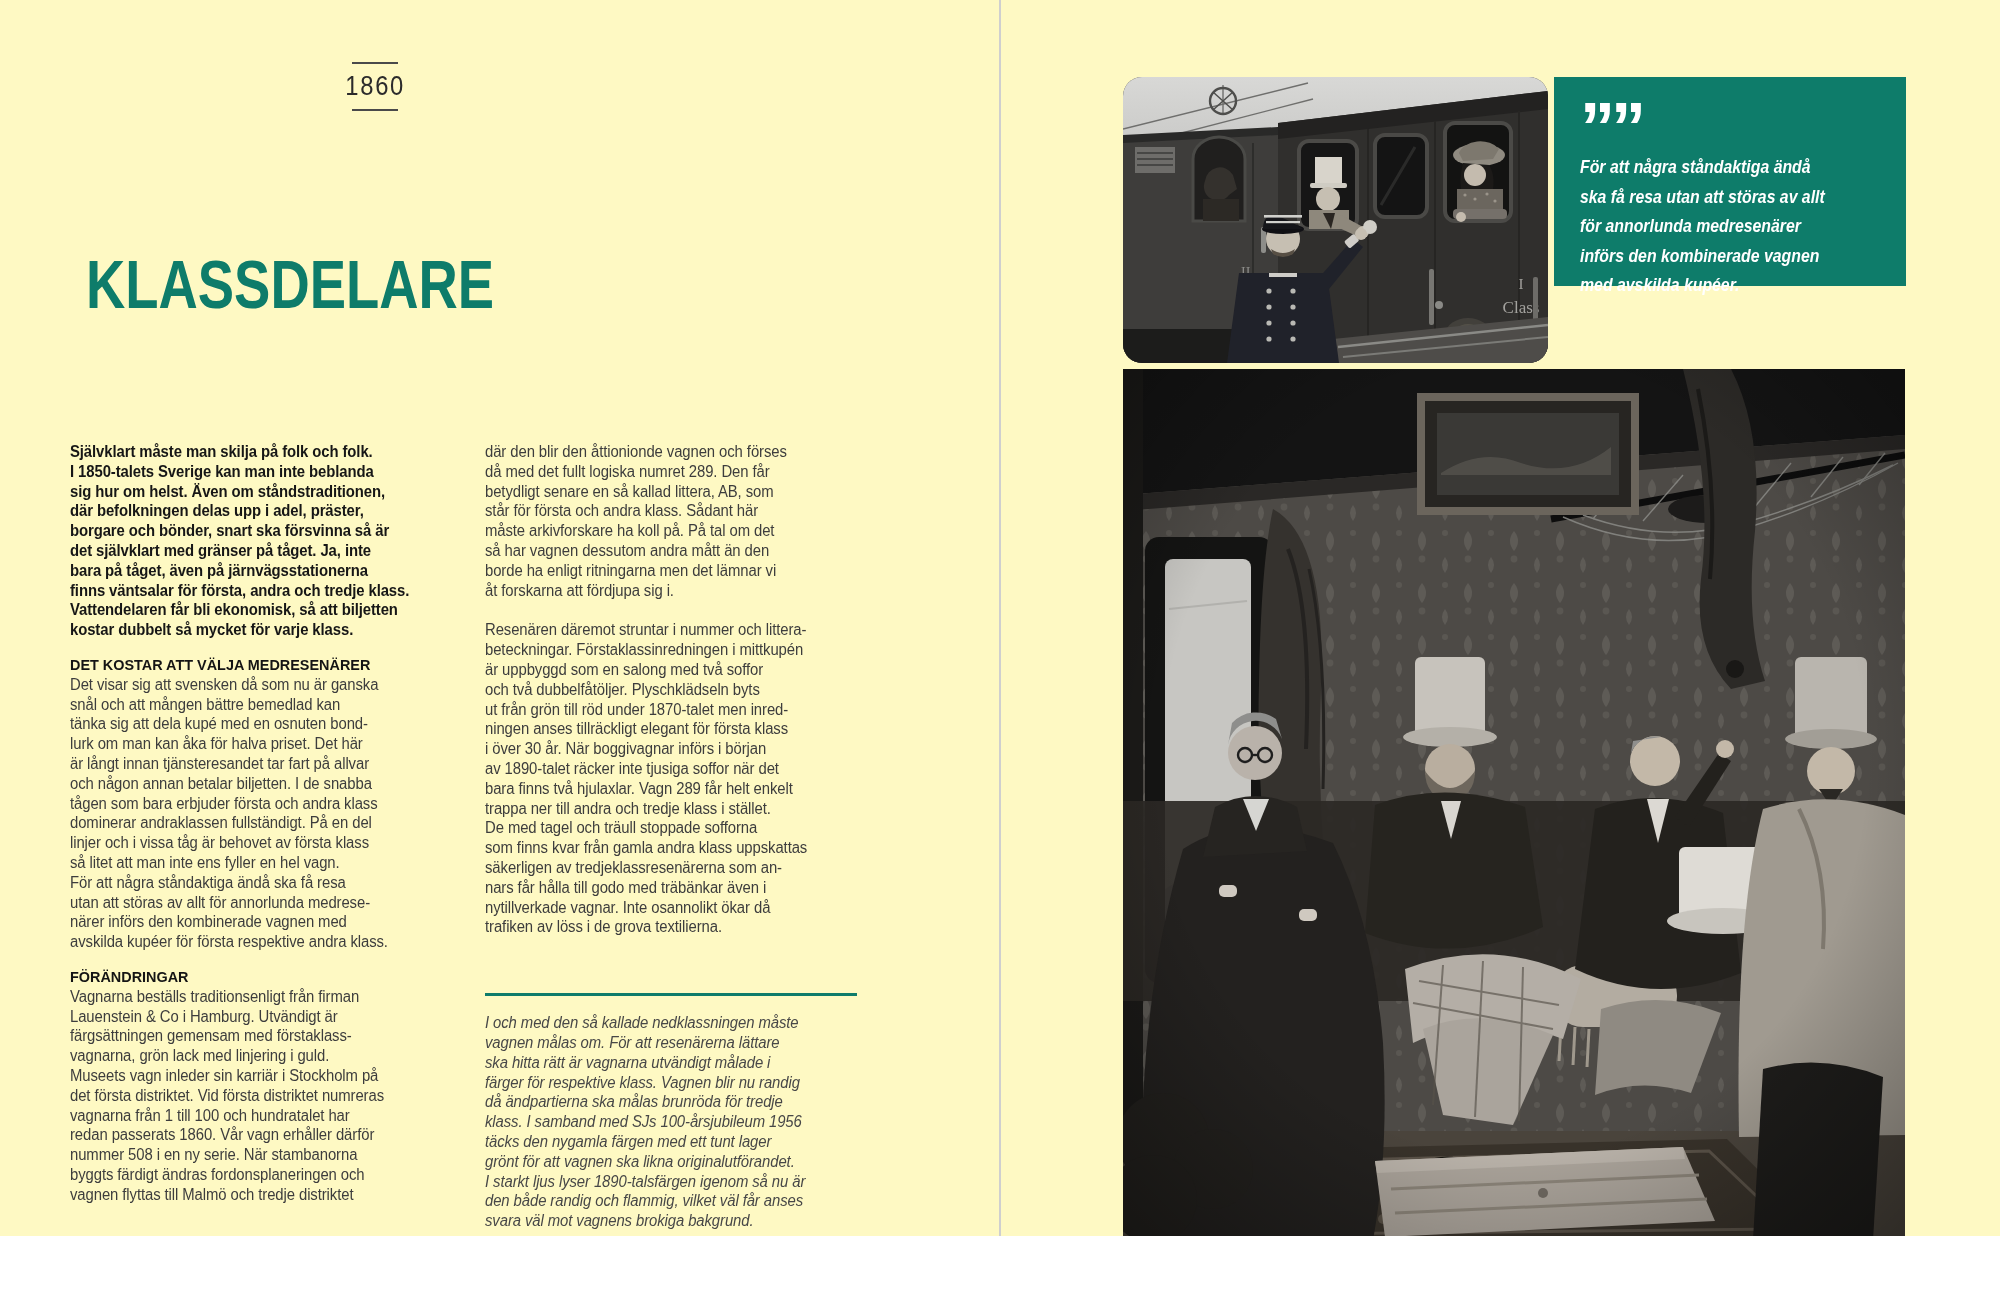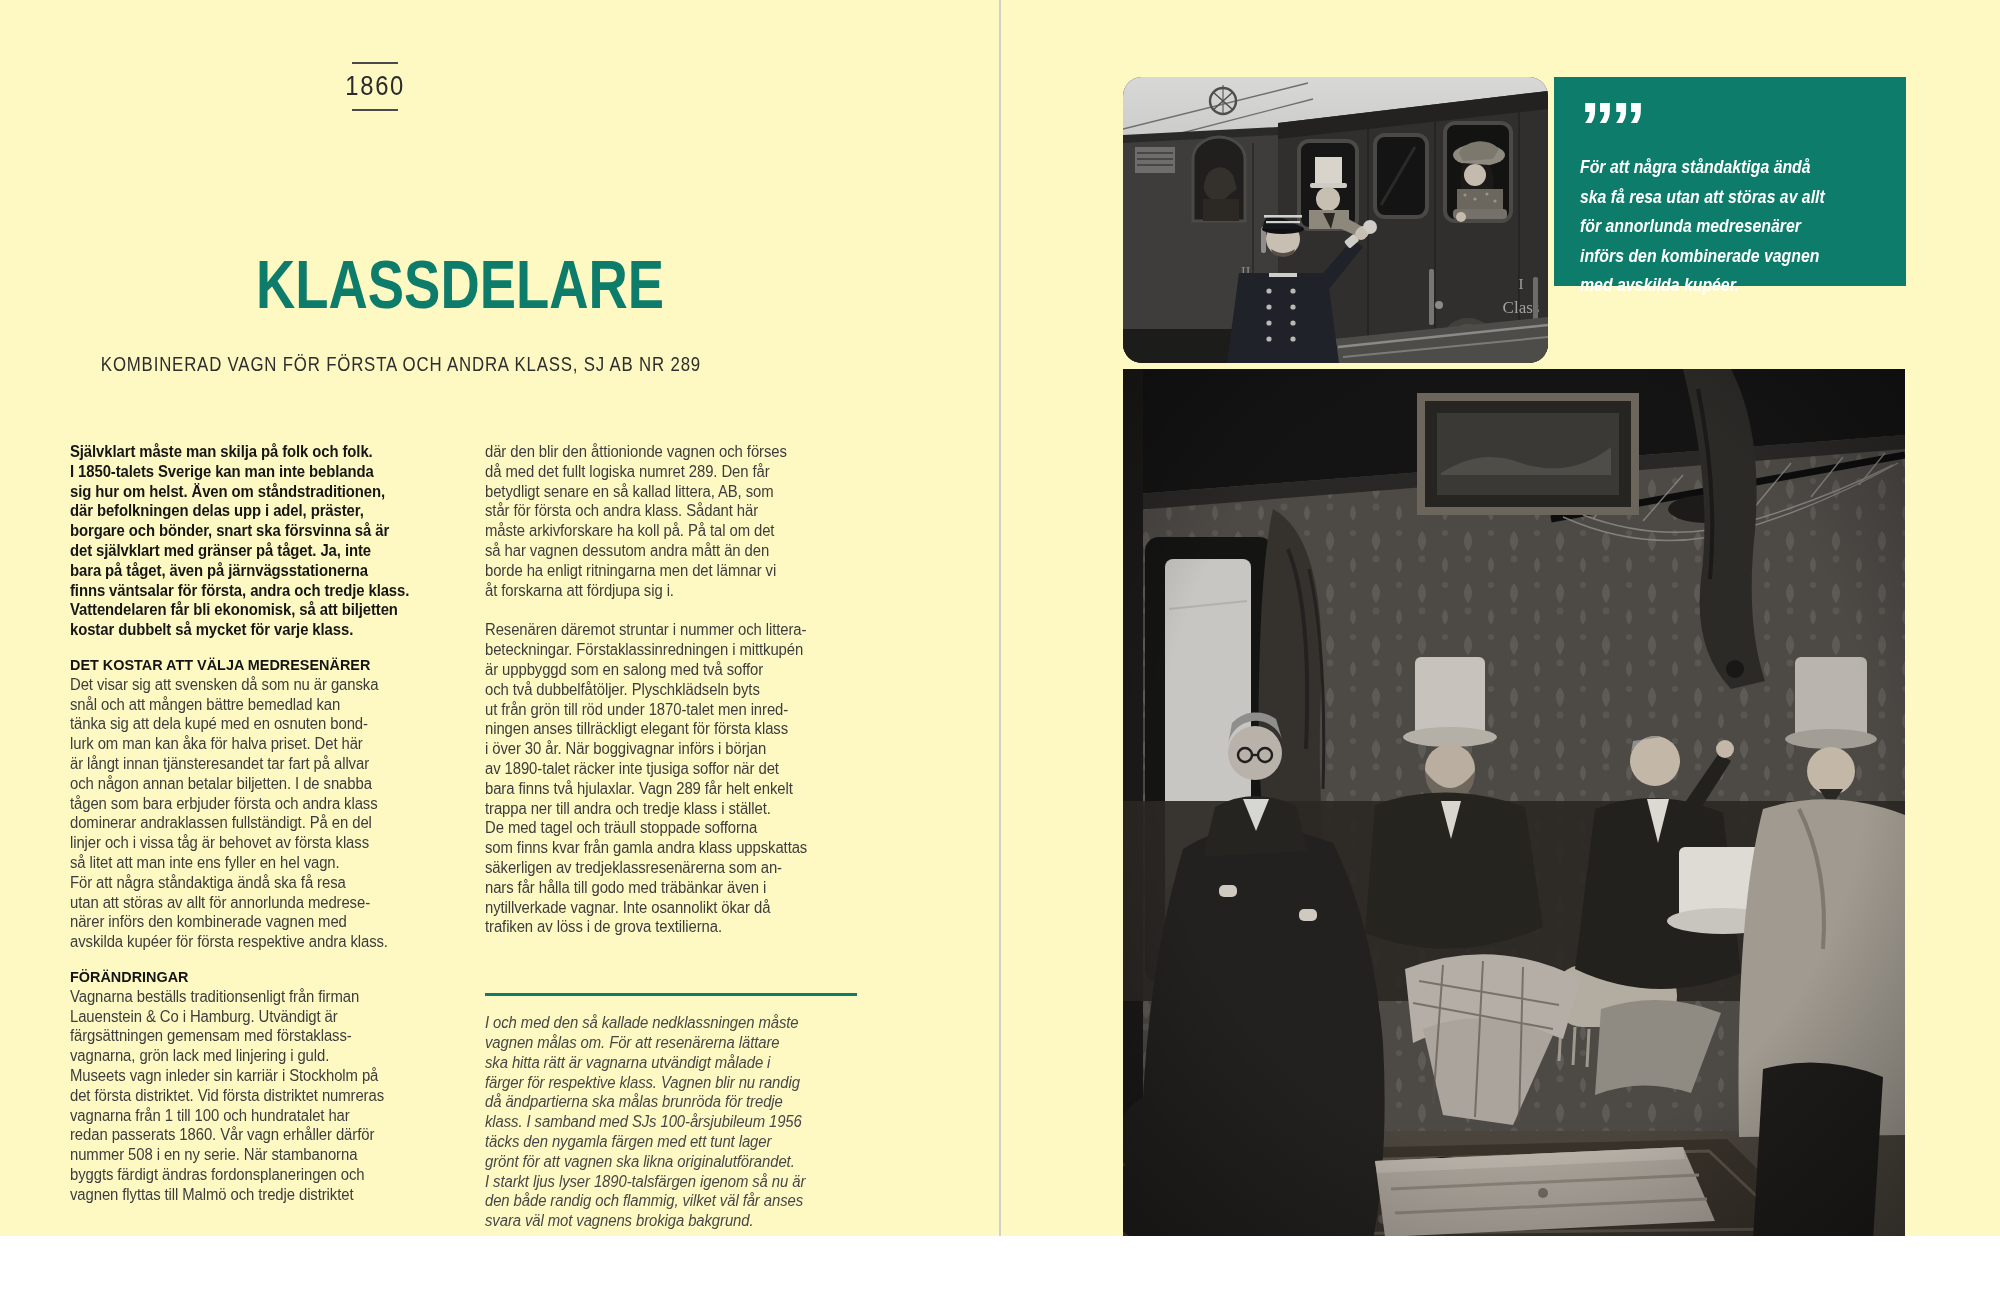--- a/index.html
+++ b/index.html
@@ -6,21 +6,21 @@
   html,body { width:2000px; height:1300px; background:#ffffff; font-family:"Liberation Sans", sans-serif; }
   #spread { position:relative; width:2000px; height:1236px; background:#fef9c3; overflow:hidden; }
 
   .fold { position:absolute; left:999px; top:0; width:2px; height:1300px; background:#cfcfcf; }
 
   
   .year-wrap { position:absolute; left:275px; top:62px; width:200px; text-align:center; }
   .year-rule { width:46px; height:2px; background:#4a4a4a; margin:0 auto; }
   .year-text { display:inline-block; font-size:28px; font-weight:400; color:#2b2b2b; letter-spacing:2px; line-height:1.6; transform:scaleX(0.85); }
 
-  .title-wrap { position:absolute; left:35px; top:245px; width:680px; text-align:right; }
+  .title-wrap { position:absolute; left:35px; top:245px; width:680px; text-align:left; }
   .title-text { display:inline-block; font-size:68px; font-weight:700; color:#0E7C6A; letter-spacing:0px; transform:scaleX(0.80); transform-origin:center; white-space:nowrap; }
 
   .subtitle-wrap { position:absolute; left:35px; top:352px; width:680px; text-align:center; }
   .subtitle-text { display:inline-block; font-size:20.5px; font-weight:400; color:#2e2e2e; letter-spacing:1px; transform:scaleX(0.82); transform-origin:center; white-space:nowrap; }
 
   
   .col { position:absolute; top:442px; width:400px; transform:scaleX(0.93); transform-origin:0 0; }
   .col1 { left:70px; }
   .col2 { left:485px; }
   .lines { white-space:pre; font-size:16px; line-height:19.8px; color:#3d3d3d; letter-spacing:-0.1px; }
@@ -55,23 +55,20 @@
   <div class="year-wrap">
     <div class="year-rule"></div>
     <div class="year-text">1860</div>
     <div class="year-rule"></div>
   </div>
 
   <div class="title-wrap">
     <span class="title-text">KLASSDELARE</span>
   </div>
 
-  <div class="subtitle-wrap">
-    <span class="subtitle-text">KOMBINERAD VAGN FÖR FÖRSTA OCH ANDRA KLASS, SJ AB NR 289</span>
-  </div>
 
   <div class="col col1">
     <div class="lines bold">Självklart måste man skilja på folk och folk.
 I 1850-talets Sverige kan man inte beblanda
 sig hur om helst. Även om ståndstraditionen,
 där befolkningen delas upp i adel, präster,
 borgare och bönder, snart ska försvinna så är
 det självklart med gränser på tåget. Ja, inte
 bara på tåget, även på järnvägsstationerna
 finns väntsalar för första, andra och tredje klass.

